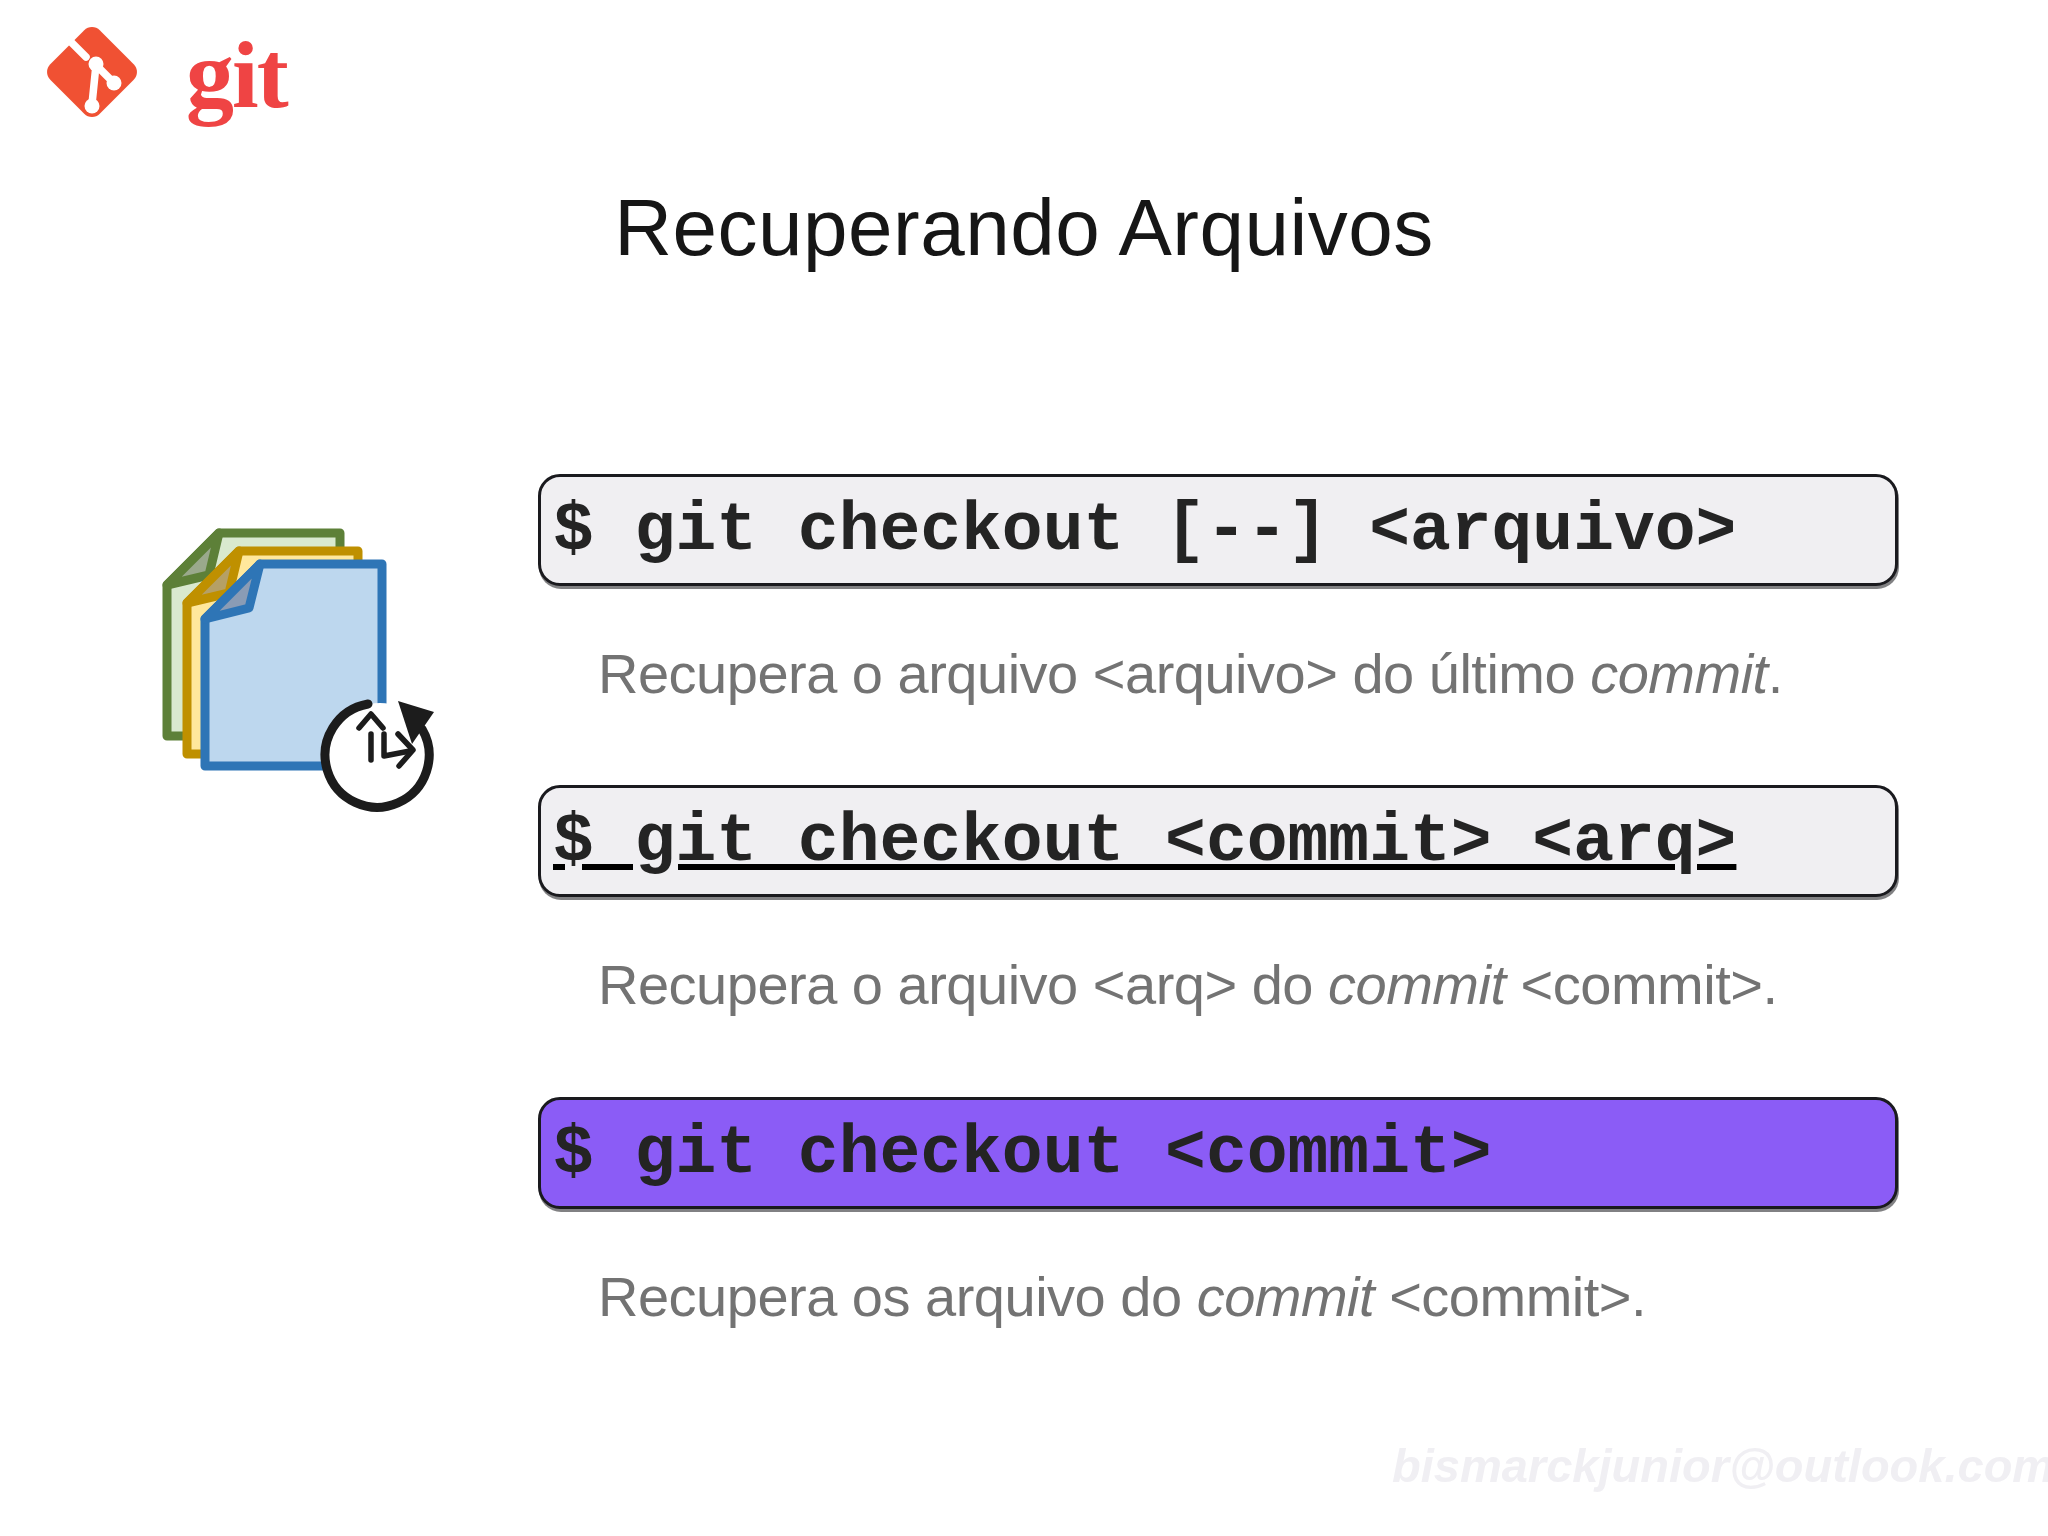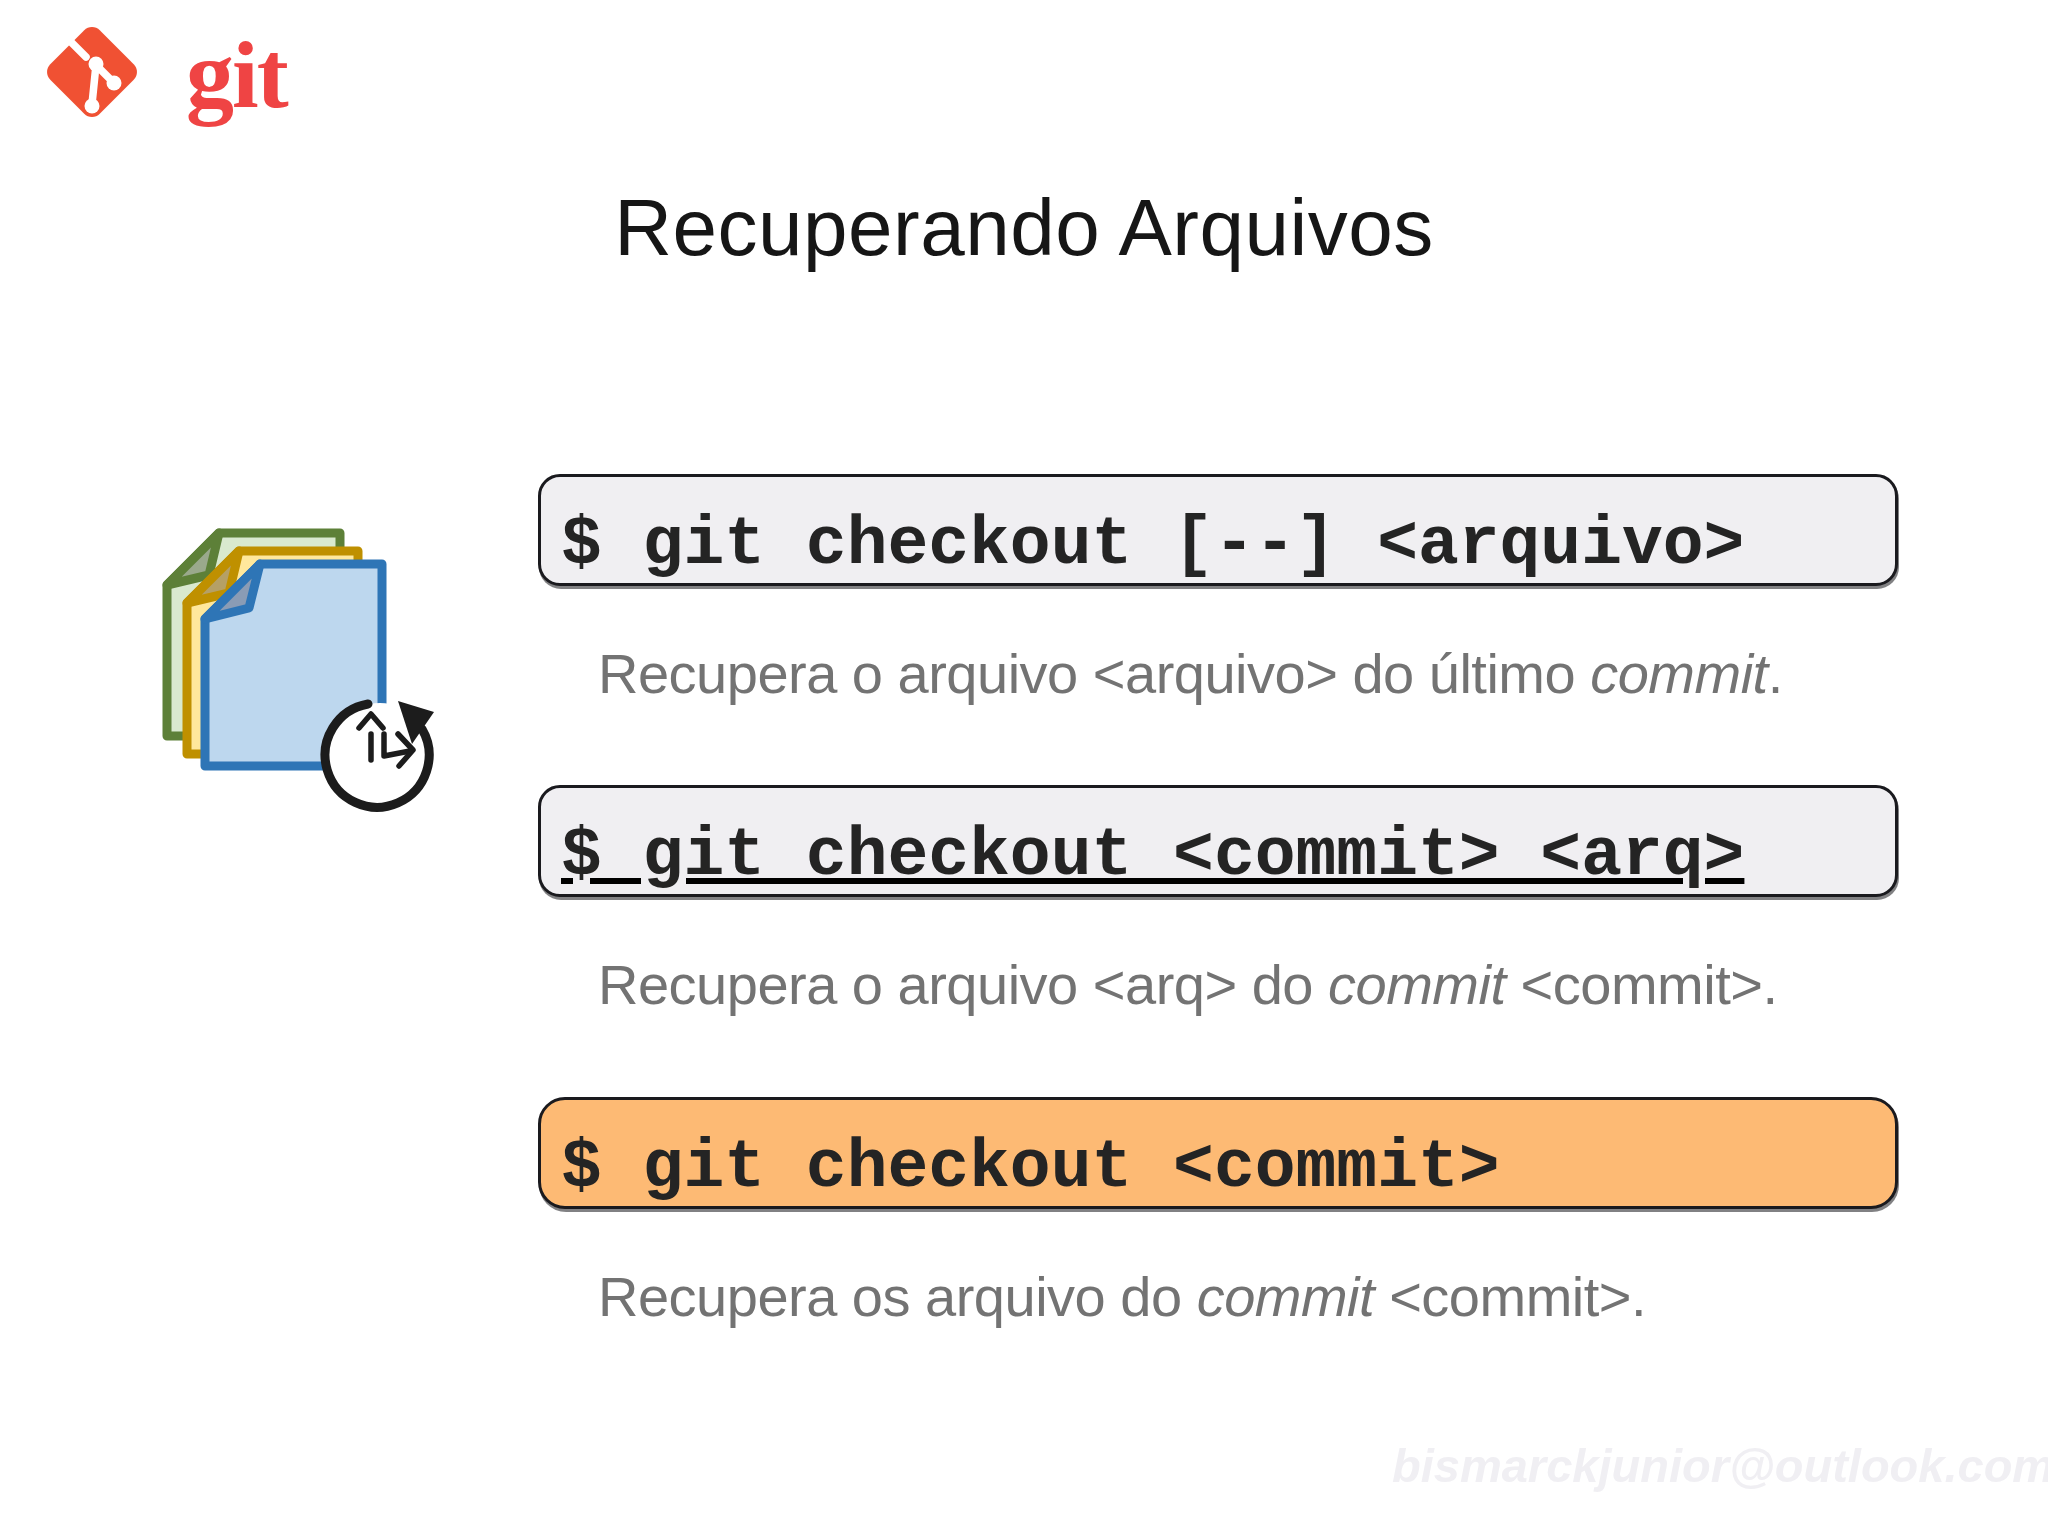--- a/index.html
+++ b/index.html
@@ -39,22 +39,22 @@
   .files-illustration{position:absolute;left:160px;top:518px;width:290px;height:300px;}
 
   
   .cmd-box{
     position:absolute;left:538px;width:1360px;height:112px;
     box-sizing:border-box;
     background:#f0eff2;
     border:3px solid #14532d;
     border-radius:22px;
     box-shadow:1px 3px 0 rgba(25,25,30,0.55);
-    display:flex;align-items:flex-end;
-    padding-left:20px;
+    display:flex;align-items:center;
+    padding-left:12px;
   }
   .cmd-box.b1{top:474px;}
   .cmd-box.b2{top:785px;text-decoration:underline;}
   .cmd-box.b3{top:1097px;}
   .cmd-text{
     font-family:"Liberation Mono",monospace;
     font-weight:bold;
     font-size:68px;
     color:#242424;
     white-space:pre;
@@ -142,20 +142,20 @@
   <div class="cmd-box b1" style="background: rgb(240, 239, 242); border-color: rgb(26, 26, 30);">
     <code class="cmd-text">$ git checkout [--] &lt;arquivo&gt;</code>
   </div>
   <p class="desc d1"><span>Recupera o arquivo &lt;arquivo&gt; do último </span><em>commit</em><span>.</span></p>
 
   <div class="cmd-box b2" style="background: rgb(240, 239, 242); border-color: rgb(26, 26, 30);">
     <code class="cmd-text">$ git checkout &lt;commit&gt; &lt;arq&gt;</code>
   </div>
   <p class="desc d2"><span>Recupera o arquivo &lt;arq&gt; do </span><em>commit</em><span> &lt;commit&gt;.</span></p>
 
-  <div class="cmd-box b3" style="background: #fdba74; border-color: rgb(26, 26, 30); border-radius: 27px;">
+  <div class="cmd-box b3" style="background: #8b5cf6; border-color: rgb(26, 26, 30);">
     <code class="cmd-text">$ git checkout &lt;commit&gt;</code>
   </div>
   <p class="desc d3"><span>Recupera os arquivo do </span><em>commit</em><span> &lt;commit&gt;.</span></p>
 
   <div class="watermark">bismarckjunior@outlook.com</div>
 
 </div>
 
 </body></html>

